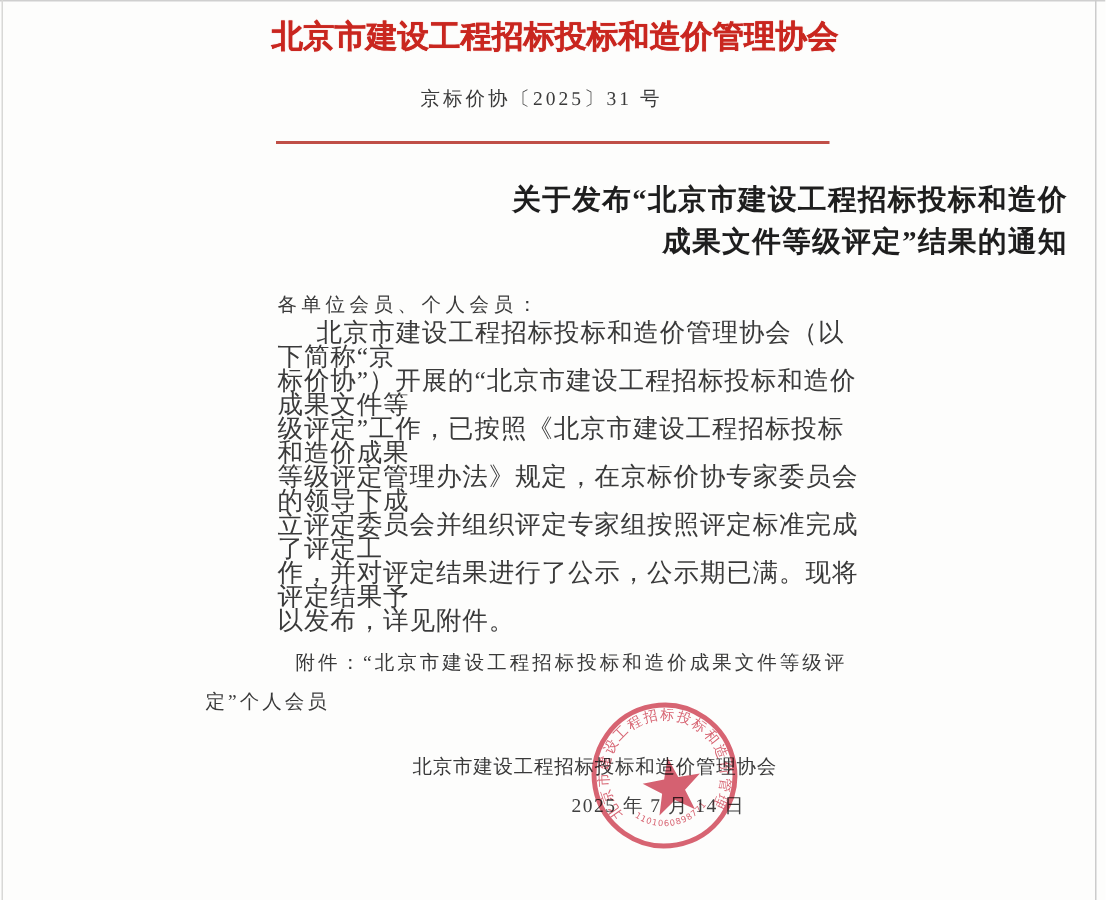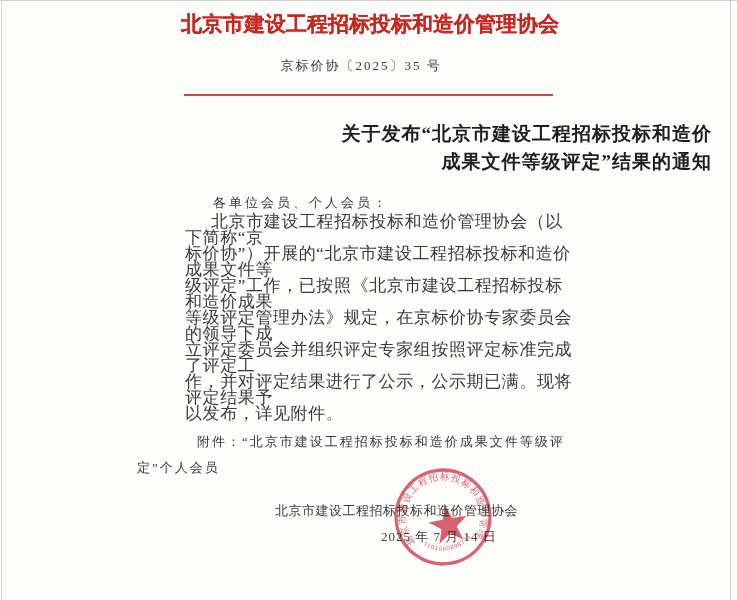--- a/index.html
+++ b/index.html
@@ -30,21 +30,21 @@
   .red-rule{left:184px;top:94px;width:369px;height:2px;background:#c04f47;}
   
   .notice-title{
     left:0;top:120px;width:712px;text-align:right;
     font-size:19px;font-weight:bold;letter-spacing:1px;line-height:28px;
     color:#1e1e1e;white-space:pre-line;
   }
   
   .salutation{
     left:185px;top:194px;font-size:13px;letter-spacing:3px;
-    color:#3a3a3a;white-space:nowrap;margin-left:28px;
+    color:#3a3a3a;white-space:nowrap;
   }
   
   .body-text{
     left:185px;top:214px;width:390px;
     font-size:17px;letter-spacing:0.6px;line-height:16px;
     color:#3a3a3a;white-space:pre-line;text-indent:26px;
   }
   
   .attachment{
     left:137px;top:429px;width:440px;
@@ -69,21 +69,21 @@
 </style>
 </head>
 <body>
 
 <div class="abs edge-top"></div>
 <div class="abs edge-left"></div>
 <div class="abs edge-right"></div>
 
 <div class="abs org-header">北京市建设工程招标投标和造价管理协会</div>
 
-<div class="abs doc-number">京标价协〔2025〕35 号</div>
+<div class="abs doc-number">京标价协〔2025〕31 号</div>
 
 <div class="abs red-rule"></div>
 
 <div class="abs notice-title">关于发布“北京市建设工程招标投标和造价
 成果文件等级评定”结果的通知</div>
 
 <div class="abs salutation">各单位会员、个人会员：</div>
 
 <div class="abs body-text">北京市建设工程招标投标和造价管理协会（以下简称“京
 标价协”）开展的“北京市建设工程招标投标和造价成果文件等

